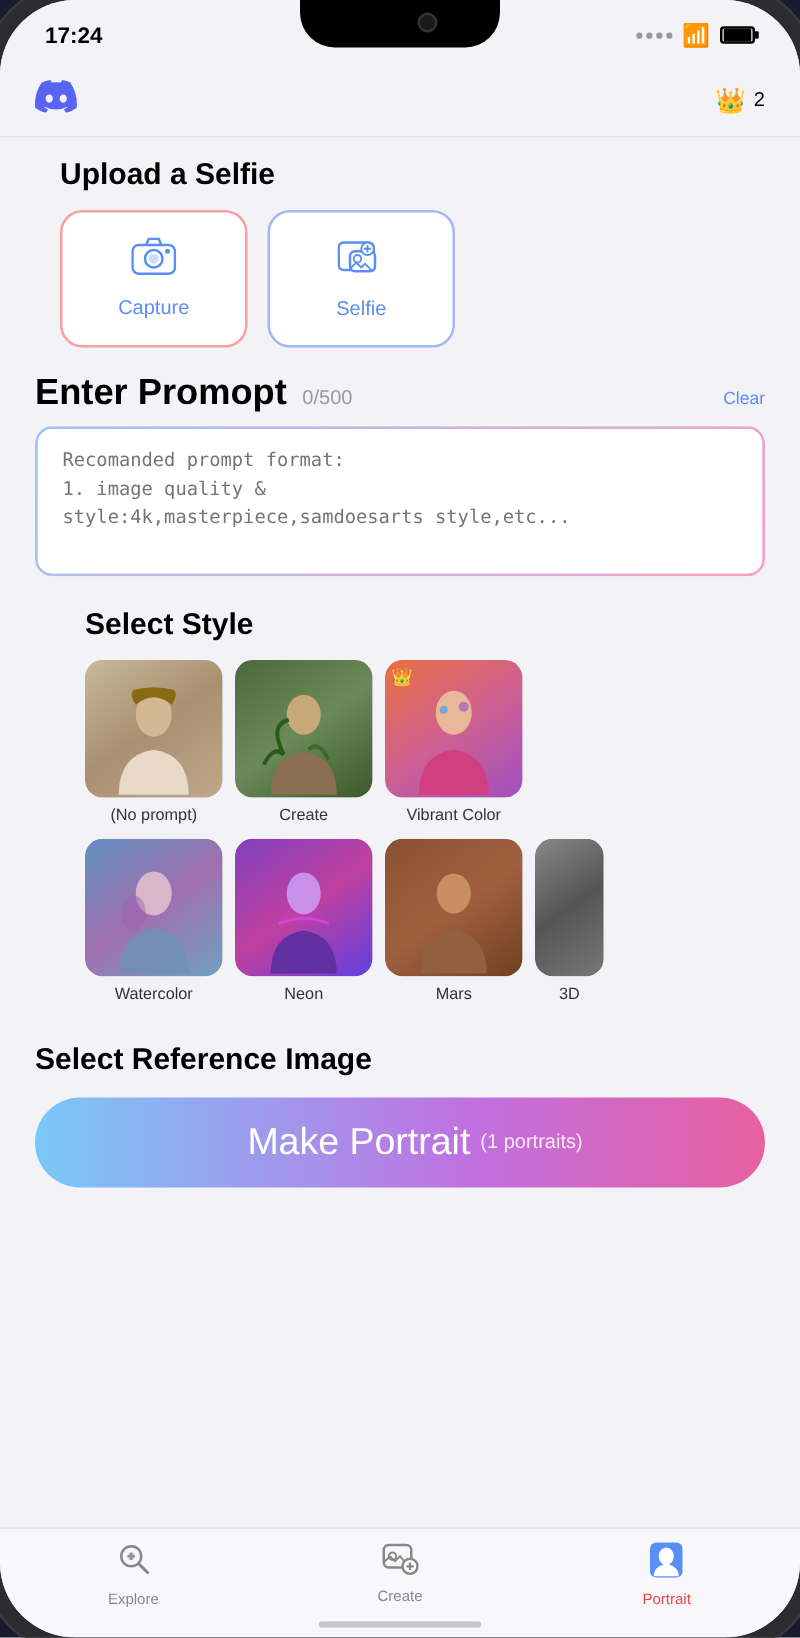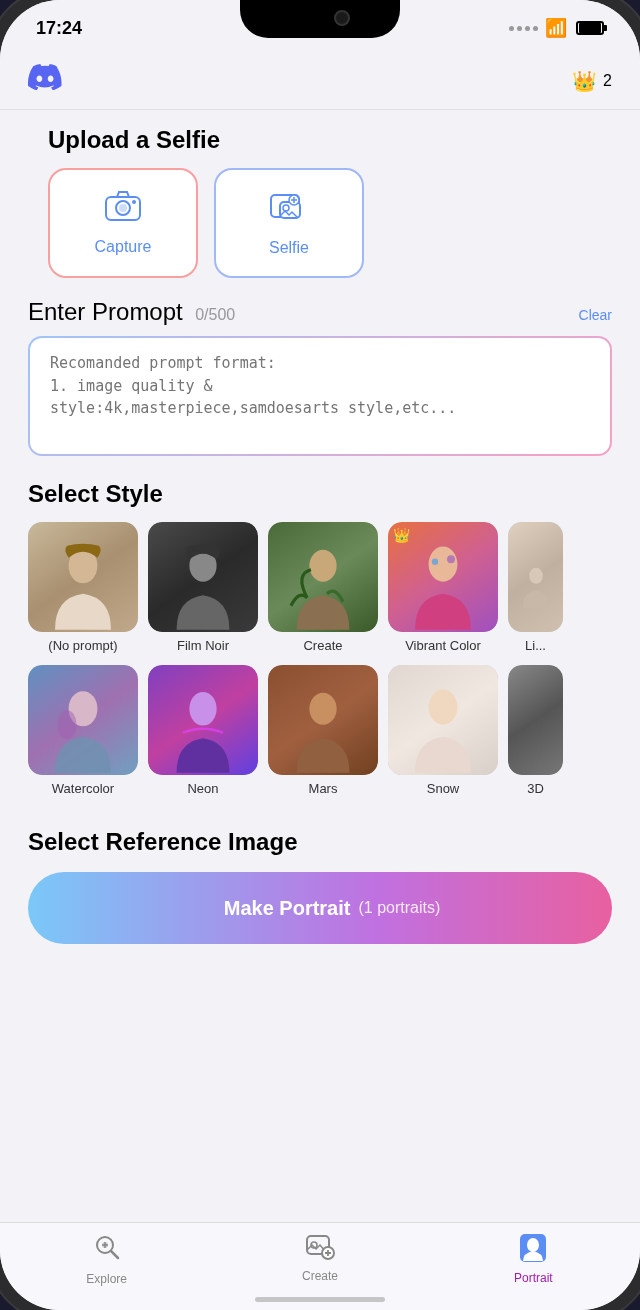--- a/index.html
+++ b/index.html
@@ -153,22 +153,22 @@
     .prompt-section {
       padding: 12px 28px 0;
     }
     .prompt-header {
       display: flex;
       align-items: baseline;
       justify-content: space-between;
       margin-bottom: 10px;
     }
     .prompt-title {
-      font-size: 24px;
-      font-weight: 400;
+      font-size: 29px;
+      font-weight: 700;
       color: #000;
       margin-top: 16px;
     }
     .prompt-count {
       font-size: 16px;
       color: #999;
       margin-left: 8px;
     }
     .prompt-clear {
       font-size: 14px;
@@ -186,20 +186,21 @@
       font-size: 15px;
       color: #aaa;
       line-height: 1.5;
       outline: none;
       resize: none;
       background: linear-gradient(#fff, #fff) padding-box,
                   linear-gradient(135deg, #a0c4f8, #f8a0c4) border-box;
     }
     .style-section {
       padding: 20px 28px 0;
+      margin-left: 40px;
     }
     .style-row {
       display: flex;
       gap: 10px;
       overflow-x: auto;
       padding-bottom: 8px;
       margin-bottom: 4px;
       scrollbar-width: none;
     }
     .style-row::-webkit-scrollbar { display: none; }
@@ -256,22 +257,22 @@
       background: linear-gradient(90deg, #7ac8f8 0%, #c070e0 60%, #e860a0 100%);
       border: none;
       display: flex;
       align-items: center;
       justify-content: center;
       gap: 8px;
       cursor: pointer;
       margin-top: 16px;
     }
     .make-portrait-text {
-      font-size: 20px;
-      font-weight: 700;
+      font-size: 30px;
+      font-weight: 400;
       color: #fff;
       margin-left: 24px;
     }
     .make-portrait-count {
       font-size: 16px;
       color: rgba(255,255,255,0.85);
       font-weight: 400;
     }
     .tab-bar {
       position: absolute;
@@ -413,32 +414,20 @@
               <svg viewBox="0 0 110 110" style="position:absolute;bottom:0;left:10%;width:80%;height:85%;">
                 <ellipse cx="55" cy="30" rx="18" ry="22" fill="#d4b896"></ellipse>
                 <path d="M20 110 Q20 70 55 65 Q90 70 90 110Z" fill="#e8d8c8"></path>
                 <path d="M37 20 Q55 5 73 20 Q80 10 75 5 Q55 0 35 5 Q30 10 37 20Z" fill="#8B6914"></path>
               </svg>
             </div>
           </div>
           <span class="style-label">(No prompt)</span>
         </div>
 
-        <div class="style-item">
-          <div class="style-thumb">
-            <div class="style-thumb-gradient thumb-filmnoir" style="position:relative;">
-              <svg viewBox="0 0 110 110" style="position:absolute;bottom:0;left:10%;width:80%;height:85%;">
-                <ellipse cx="55" cy="30" rx="17" ry="20" fill="#888"></ellipse>
-                <path d="M22 110 Q22 72 55 67 Q88 72 88 110Z" fill="#666"></path>
-                <path d="M38 22 Q55 8 72 22 Q79 12 74 6 Q55 1 36 6 Q31 12 38 22Z" fill="#333"></path>
-              </svg>
-            </div>
-          </div>
-          <span class="style-label">Film Noir</span>
-        </div>
 
         <div class="style-item">
           <div class="style-thumb">
             <div class="style-thumb-gradient thumb-jungle" style="position:relative;">
               <svg viewBox="0 0 110 110" style="position:absolute;bottom:0;left:10%;width:80%;height:85%;">
                 <ellipse cx="55" cy="30" rx="17" ry="20" fill="#c8a878"></ellipse>
                 <path d="M22 110 Q22 72 55 67 Q88 72 88 110Z" fill="#8a7050"></path>
                 <path d="M15 80 Q25 60 35 70 Q20 40 40 35" stroke="#2a5a1a" stroke-width="4" fill="none"></path>
                 <path d="M80 75 Q70 55 60 65" stroke="#3a6a2a" stroke-width="4" fill="none"></path>
               </svg>
@@ -455,31 +444,20 @@
                 <ellipse cx="55" cy="28" rx="18" ry="22" fill="#e8b898"></ellipse>
                 <path d="M20 110 Q20 70 55 65 Q90 70 90 110Z" fill="#d04080"></path>
                 <circle cx="45" cy="25" r="4" fill="#60a0e0" opacity="0.8"></circle>
                 <circle cx="65" cy="22" r="5" fill="#a060c0" opacity="0.7"></circle>
               </svg>
             </div>
           </div>
           <span class="style-label">Vibrant Color</span>
         </div>
 
-        <div class="style-item" style="flex:0 0 55px;overflow:hidden;">
-          <div class="style-thumb" style="width:55px;">
-            <div class="style-thumb-gradient thumb-line" style="position:relative;height:100%;">
-              <svg viewBox="0 0 110 110" style="position:absolute;bottom:0;left:10%;width:80%;height:85%;">
-                <ellipse cx="55" cy="30" rx="17" ry="20" fill="#d8c8b8"></ellipse>
-                <path d="M22 110 Q22 72 55 67 Q88 72 88 110Z" fill="#c8b8a8"></path>
-              </svg>
-            </div>
-          </div>
-          <span class="style-label">Li...</span>
-        </div>
       </div>
 
       <div class="style-row">
 
         <div class="style-item">
           <div class="style-thumb">
             <div class="style-thumb-gradient thumb-watercolor" style="position:relative;">
               <svg viewBox="0 0 110 110" style="position:absolute;bottom:0;left:10%;width:80%;height:85%;">
                 <ellipse cx="55" cy="30" rx="18" ry="22" fill="#d8b8c8"></ellipse>
                 <path d="M20 110 Q20 70 55 65 Q90 70 90 110Z" fill="#7090b0" opacity="0.85"></path>
@@ -508,31 +486,20 @@
             <div class="style-thumb-gradient thumb-mars" style="position:relative;">
               <svg viewBox="0 0 110 110" style="position:absolute;bottom:0;left:10%;width:80%;height:85%;">
                 <ellipse cx="55" cy="30" rx="17" ry="20" fill="#c89060"></ellipse>
                 <path d="M22 110 Q22 72 55 67 Q88 72 88 110Z" fill="#906040"></path>
               </svg>
             </div>
           </div>
           <span class="style-label">Mars</span>
         </div>
 
-        <div class="style-item">
-          <div class="style-thumb">
-            <div class="style-thumb-gradient thumb-snow" style="position:relative;">
-              <svg viewBox="0 0 110 110" style="position:absolute;bottom:0;left:10%;width:80%;height:85%;">
-                <ellipse cx="55" cy="28" rx="18" ry="22" fill="#f0d8c0"></ellipse>
-                <path d="M20 110 Q20 70 55 65 Q90 70 90 110Z" fill="#e8d8d0"></path>
-              </svg>
-            </div>
-          </div>
-          <span class="style-label">Snow</span>
-        </div>
 
         <div class="style-item" style="flex:0 0 55px;overflow:hidden;">
           <div class="style-thumb" style="width:55px;">
             <div class="style-thumb-gradient thumb-3d" style="position:relative;height:100%;">
             </div>
           </div>
           <span class="style-label">3D</span>
         </div>
       </div>
     </div>
@@ -573,18 +540,18 @@
       <span class="tab-label">Create</span>
     </div>
     <div class="tab-item active">
       <span>
         <svg width="28" height="30" viewBox="0 0 28 30" fill="none">
           <rect x="1" y="1" width="26" height="28" rx="5" fill="#5b8ef5"></rect>
           <ellipse cx="14" cy="12" rx="6" ry="7" fill="white"></ellipse>
           <path d="M4 28 Q4 20 14 18 Q24 20 24 28Z" fill="white"></path>
         </svg>
       </span>
-      <span class="tab-label" style="color:#a21caf;">Portrait</span>
+      <span class="tab-label" style="color:#ef4444;">Portrait</span>
     </div>
   </div>
 
   <div class="home-indicator"></div>
 </div>
 
 </body></html>

